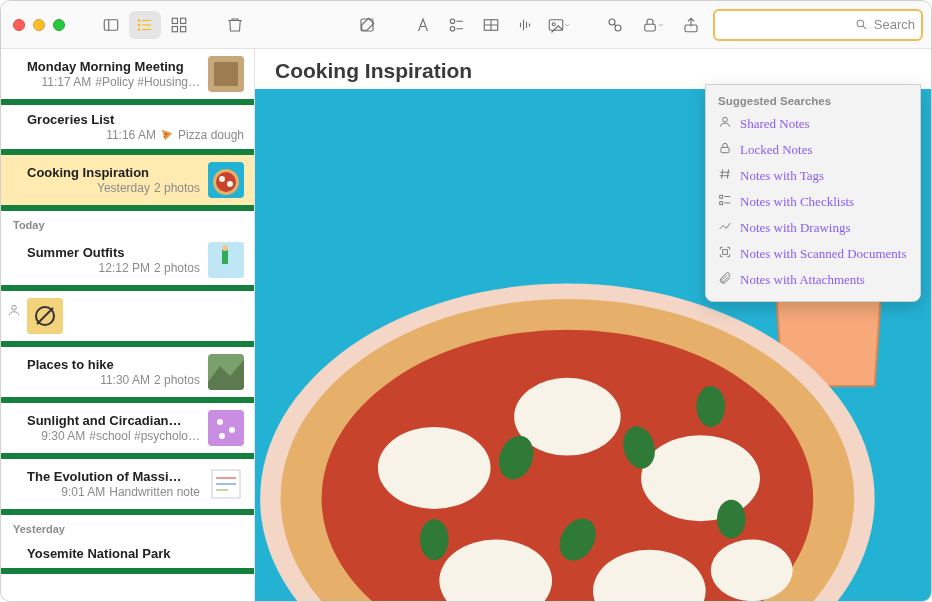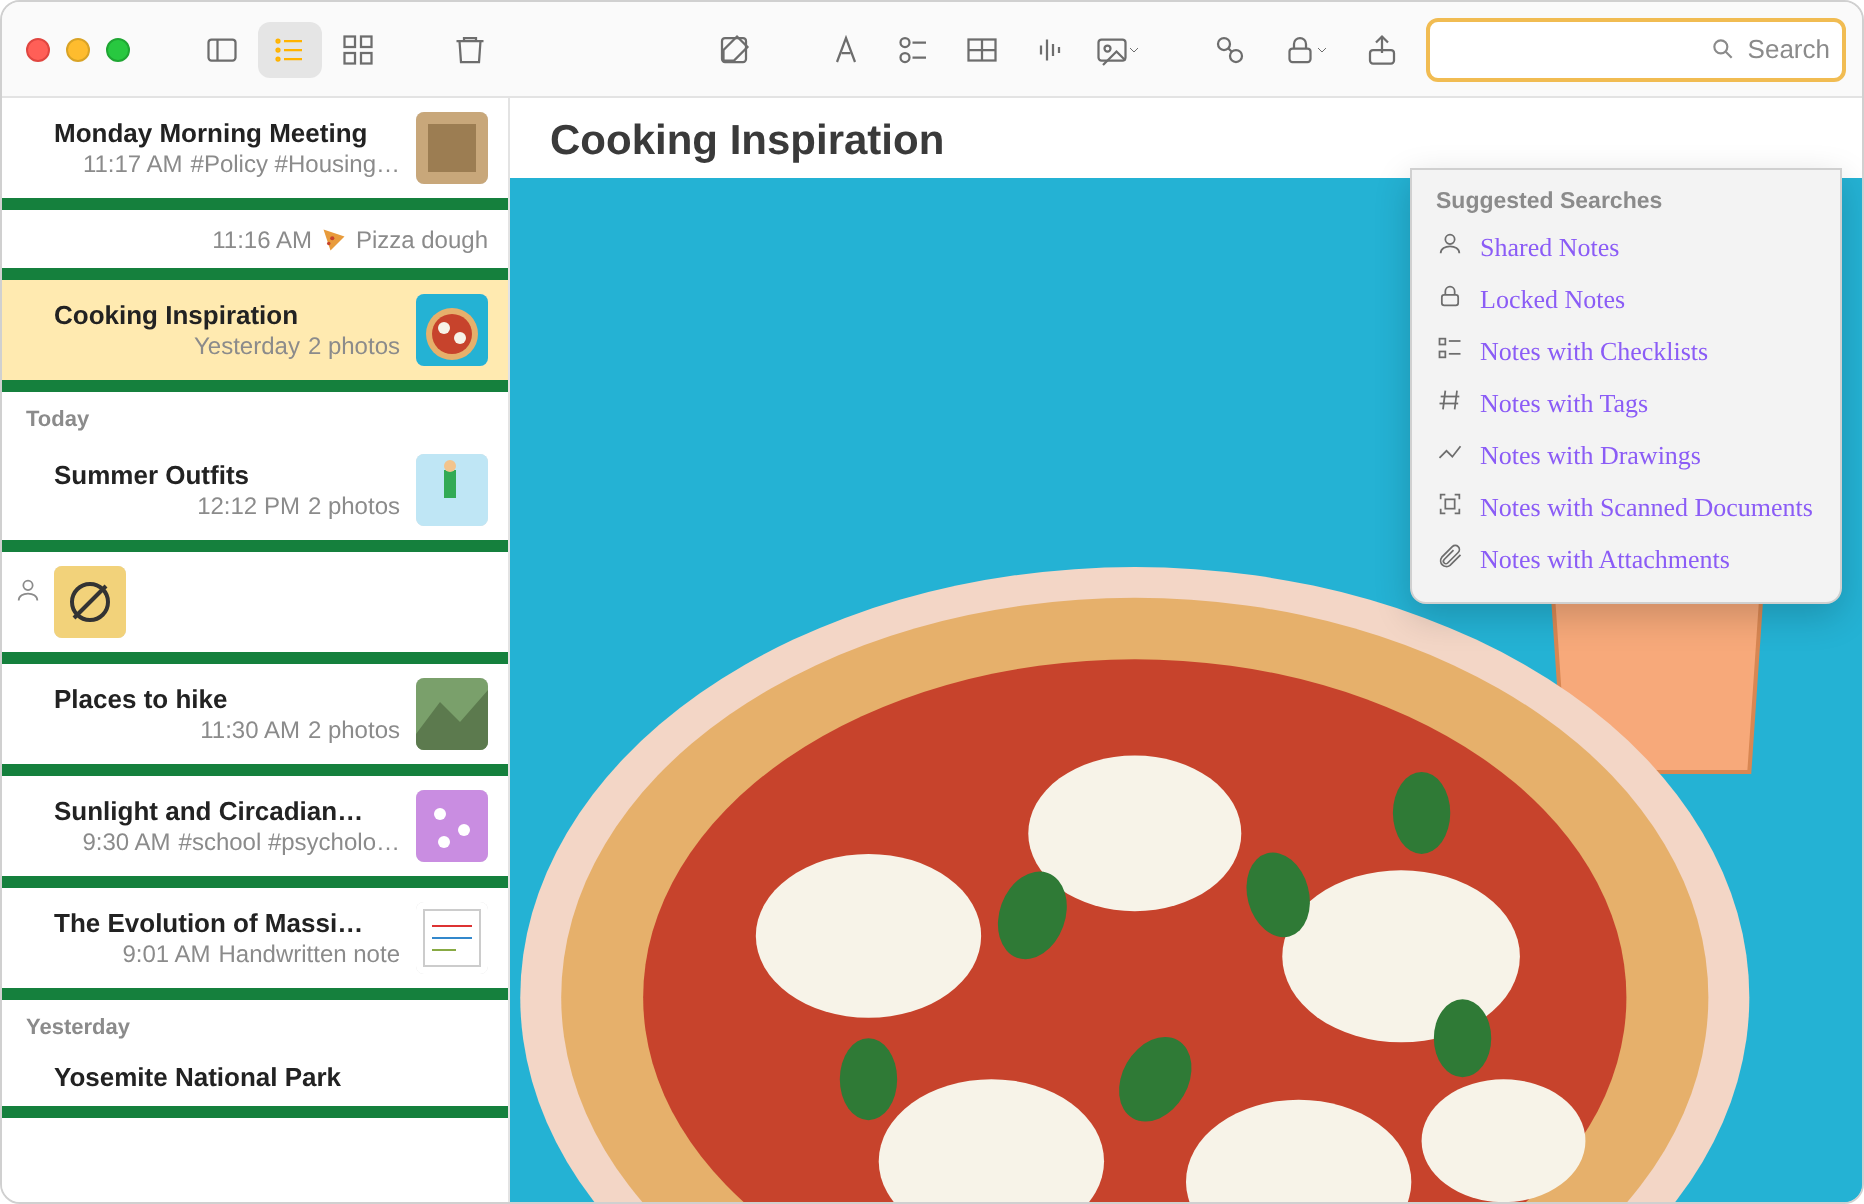--- a/index.html
+++ b/index.html
@@ -200,20 +200,21 @@
             </div>
             <div class="thumb">
               <svg viewBox="0 0 36 36">
                 <rect width="36" height="36" fill="#c8a77a"></rect>
                 <rect x="6" y="6" width="24" height="24" fill="#9c7d52"></rect>
               </svg>
             </div>
           </div>
           <div class="row">
             <div class="txt">
+              <div class="title">Groceries List</div>
               <div class="meta">
                 <span>11:16 AM</span>
                 <span class="meta-icon">
                   <svg viewBox="0 0 16 16">
                     <path d="M2 2 L14 6 L6 14 Z" fill="#e89b3c"></path>
                     <circle cx="7" cy="7" r="1.2" fill="#c7432c"></circle>
                     <circle cx="5" cy="10" r="1" fill="#c7432c"></circle>
                   </svg>
                 </span>
                 <span>Pizza dough</span>
@@ -394,38 +395,38 @@
         </div>
         <div class="suggest-item">
           <span><svg viewBox="0 0 24 24">
               <rect x="5" y="11" width="14" height="9" rx="2"></rect>
               <path d="M8 11V8a4 4 0 118 0v3"></path>
             </svg></span>
           <span>Locked Notes</span>
         </div>
         <div class="suggest-item">
           <span><svg viewBox="0 0 24 24">
+              <line x1="8" y1="4" x2="6" y2="20"></line>
+              <line x1="18" y1="4" x2="16" y2="20"></line>
+              <line x1="4" y1="9" x2="20" y2="9"></line>
+              <line x1="3" y1="15" x2="19" y2="15"></line>
+            </svg></span>
+          <span>Notes with Tags</span>
+        </div>
+        <div class="suggest-item">
+          <span><svg viewBox="0 0 24 24">
               <rect x="3" y="4" width="5" height="5"></rect>
               <line x1="11" y1="6" x2="21" y2="6"></line>
               <rect x="3" y="15" width="5" height="5"></rect>
               <line x1="11" y1="17" x2="21" y2="17"></line>
             </svg></span>
           <span>Notes with Checklists</span>
         </div>
         <div class="suggest-item">
           <span><svg viewBox="0 0 24 24">
-              <line x1="8" y1="4" x2="6" y2="20"></line>
-              <line x1="18" y1="4" x2="16" y2="20"></line>
-              <line x1="4" y1="9" x2="20" y2="9"></line>
-              <line x1="3" y1="15" x2="19" y2="15"></line>
-            </svg></span>
-          <span>Notes with Tags</span>
-        </div>
-        <div class="suggest-item">
-          <span><svg viewBox="0 0 24 24">
               <path d="M3 17l6-6 5 5 7-9"></path>
             </svg></span>
           <span>Notes with Drawings</span>
         </div>
         <div class="suggest-item">
           <span><svg viewBox="0 0 24 24">
               <path d="M4 8V4h4M20 8V4h-4M4 16v4h4M20 16v4h-4"></path>
               <rect x="8" y="8" width="8" height="8"></rect>
             </svg></span>
           <span>Notes with Scanned Documents</span>

